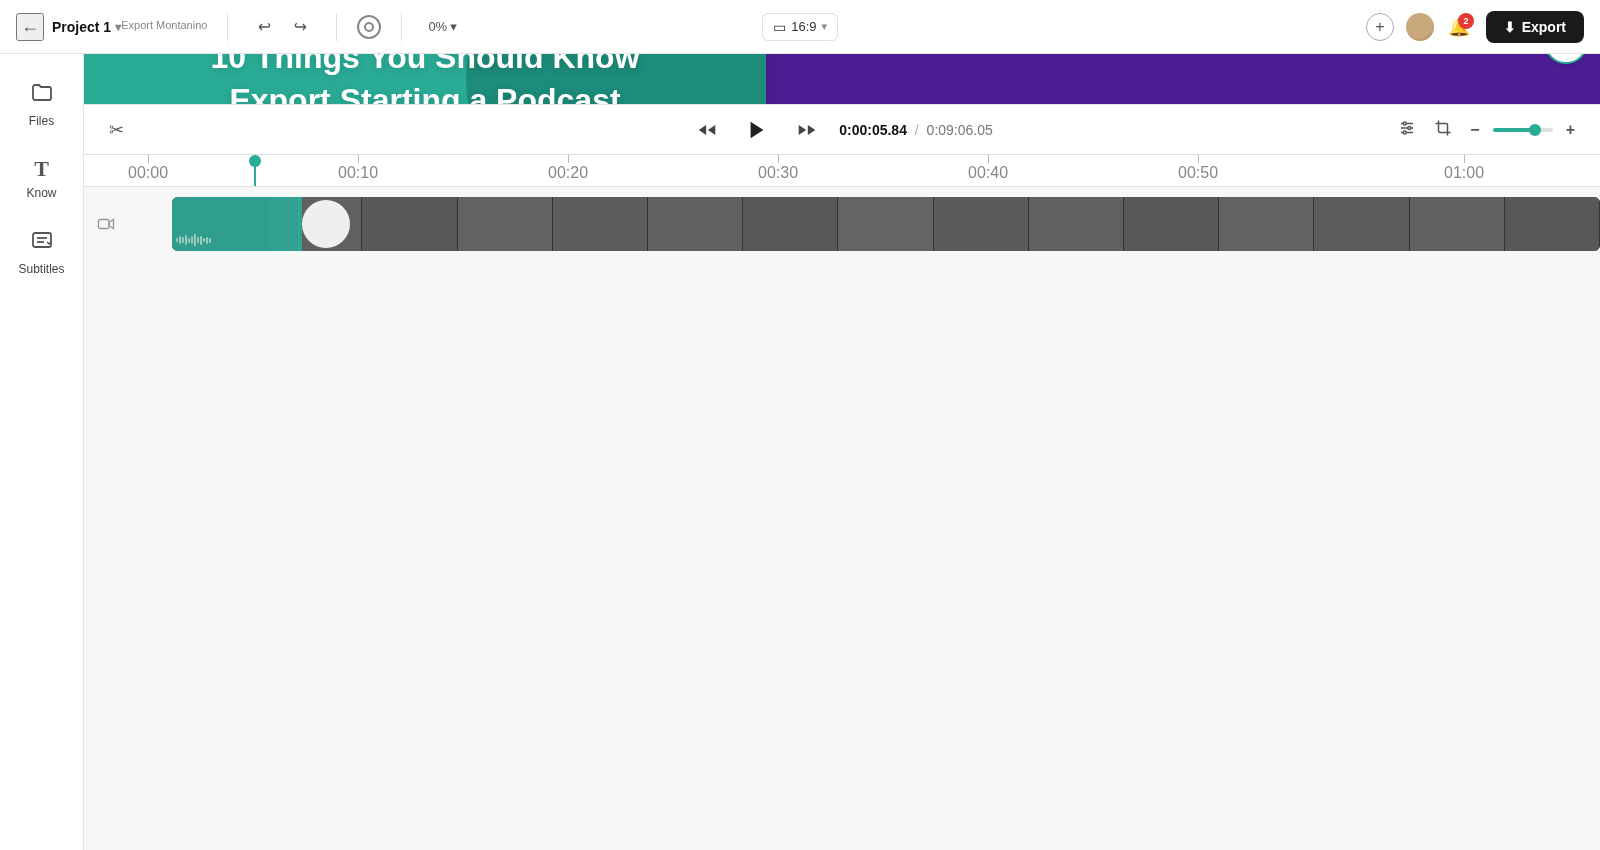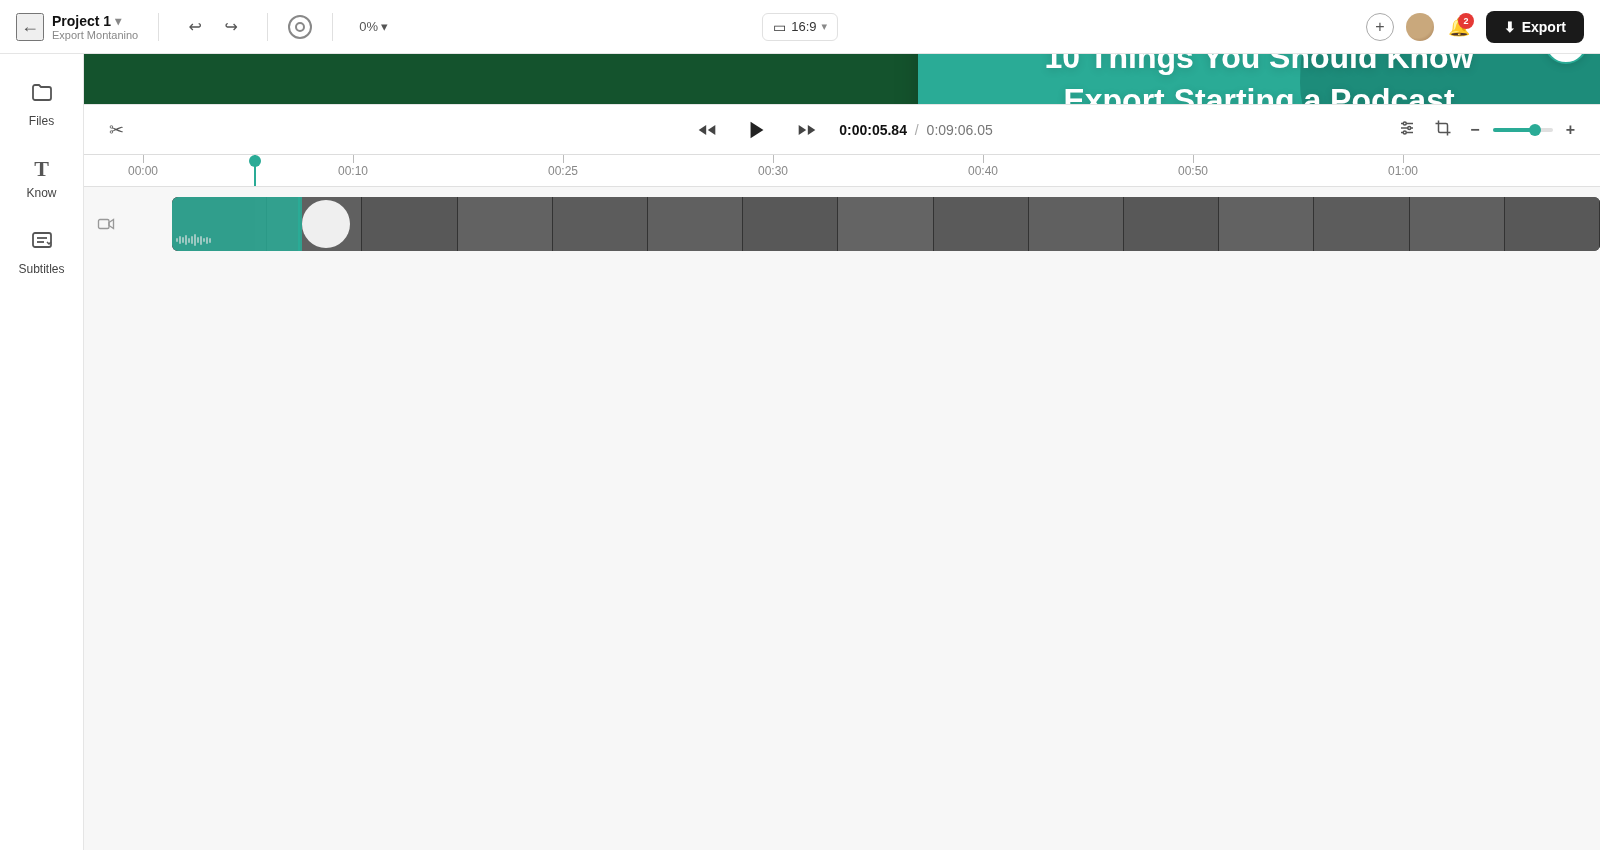--- a/index.html
+++ b/index.html
@@ -6,21 +6,21 @@
     body { width: 1600px; height: 850px; font-family: -apple-system, BlinkMacSystemFont, 'Segoe UI', sans-serif; background: #f0f0f0; overflow: hidden; }
 
     
     #topbar {
       width: 100%; height: 54px; background: #fff;
       display: flex; align-items: center; padding: 0 16px;
       border-bottom: 1px solid #e5e5e5; position: relative; z-index: 10;
     }
     #topbar .left { display: flex; align-items: center; gap: 8px; }
     #topbar .back-btn { width: 28px; height: 28px; display: flex; align-items: center; justify-content: center; cursor: pointer; color: #555; font-size: 18px; }
-    #topbar .project-info { display: flex; flex-direction: column; }
+    #topbar .project-info { display: flex; }
     #topbar .project-name { font-size: 14px; font-weight: 600; color: #111; display: flex; align-items: center; gap: 4px; cursor: pointer; }
     #topbar .project-name .chevron { font-size: 12px; color: #888; }
     #topbar .project-user { font-size: 11px; color: #888; }
     #topbar .divider { width: 1px; height: 28px; background: #e0e0e0; margin: 0 12px; }
     #topbar .undo-redo { display: flex; gap: 4px; }
     #topbar .icon-btn { width: 32px; height: 32px; border: none; background: transparent; cursor: pointer; display: flex; align-items: center; justify-content: center; border-radius: 6px; color: #555; font-size: 16px; }
     #topbar .record-btn { width: 24px; height: 24px; border-radius: 50%; border: 2px solid #888; background: transparent; cursor: pointer; display: flex; align-items: center; justify-content: center; }
     #topbar .record-inner { width: 10px; height: 10px; border-radius: 50%; background: #fff; border: 2px solid #888; }
     #topbar .dropdown-btn { display: flex; align-items: center; gap: 3px; border: none; background: transparent; cursor: pointer; font-size: 13px; color: #555; padding: 4px 6px; border-radius: 4px; }
     #topbar .center { position: absolute; left: 50%; transform: translateX(-50%); display: flex; align-items: center; gap: 6px; }
@@ -43,21 +43,21 @@
     }
     .sidebar-item {
       width: 72px; display: flex; flex-direction: column; align-items: center;
       gap: 4px; padding: 10px 0; border-radius: 10px; cursor: pointer; color: #555;
     }
     .sidebar-item .icon { font-size: 22px; }
     .sidebar-item .label { font-size: 12px; color: #444; }
 
     
     #canvas-area {
-      flex: 1; background: #14532d; display: flex; align-items: center; justify-content: flex-end;
+      flex: 1; background: #4c1d95; display: flex; align-items: center; justify-content: flex-start;
       position: relative; overflow: hidden;
     }
 
     
     #preview {
       width: 682px; height: 384px; position: relative; overflow: hidden;
       border-radius: 2px; box-shadow: 0 4px 24px rgba(0,0,0,0.18);
     }
     #preview-bg {
       width: 100%; height: 100%; background: #2aab96;
@@ -115,21 +115,21 @@
     }
 
     
     #ruler {
       height: 32px; background: #fff; border-bottom: 1px solid #e0e0e0;
       display: flex; align-items: center; padding-left: 44px;
       position: relative; overflow: hidden;
     }
     .ruler-mark { display: flex; flex-direction: column; align-items: center; position: absolute; }
     .ruler-tick { width: 1px; height: 8px; background: #bbb; }
-    .ruler-label { font-size: 12px; color: #888; margin-top: 1px; white-space: nowrap; }
+    .ruler-label { font-size: 16px; color: #888; margin-top: 1px; white-space: nowrap; }
 
     
     #tracks { padding: 8px 0 8px 0; position: relative; }
     .track-icon { width: 44px; display: flex; align-items: center; justify-content: center; font-size: 16px; color: #888; flex-shrink: 0; }
 
     
     .add-media-track {
       height: 38px; margin: 0 0 4px 44px;
       border: 1.5px dashed #bbb; border-radius: 6px;
       display: flex; align-items: center; padding-left: 14px;
@@ -344,35 +344,35 @@
           <div class="ruler-mark" style="left:0px;">
             <div class="ruler-tick"></div>
             <div class="ruler-label">00:00</div>
           </div>
           <div class="ruler-mark" style="left:210px;">
             <div class="ruler-tick"></div>
             <div class="ruler-label">00:10</div>
           </div>
           <div class="ruler-mark" style="left:420px;">
             <div class="ruler-tick"></div>
-            <div class="ruler-label">00:25</div>
+            <div class="ruler-label">00:20</div>
           </div>
           <div class="ruler-mark" style="left:630px;">
             <div class="ruler-tick"></div>
             <div class="ruler-label">00:30</div>
           </div>
           <div class="ruler-mark" style="left:840px;text-align:right;">
             <div class="ruler-tick"></div>
             <div class="ruler-label">00:40</div>
           </div>
           <div class="ruler-mark" style="left:1050px;">
             <div class="ruler-tick"></div>
             <div class="ruler-label">00:50</div>
           </div>
-          <div class="ruler-mark" style="left:1260px;">
+          <div class="ruler-mark" style="left:1316px;">
             <div class="ruler-tick"></div>
             <div class="ruler-label">01:00</div>
           </div>
         </div>
 
         <div style="position:absolute;left:170px;top:0;width:2px;height:100%;background:#2aab96;pointer-events:none;">
           <div style="width:12px;height:12px;border-radius:50%;background:#2aab96;position:absolute;top:0;left:-5px;"></div>
         </div>
       </div>
 

